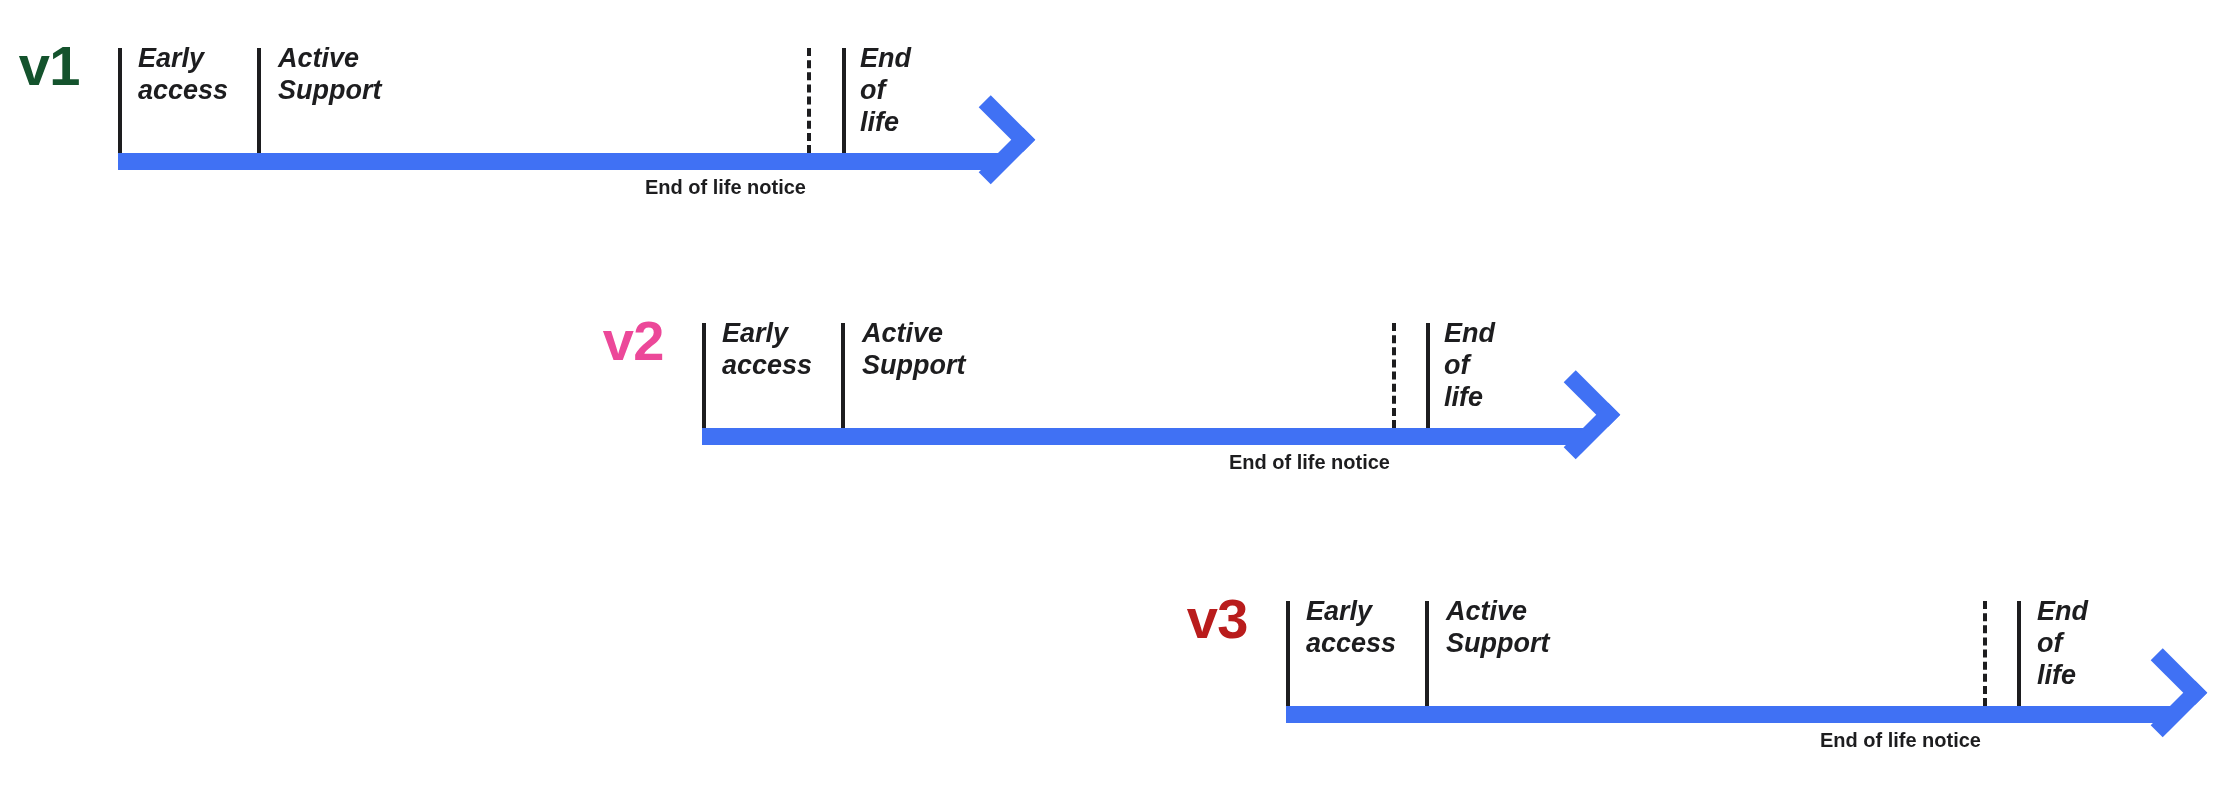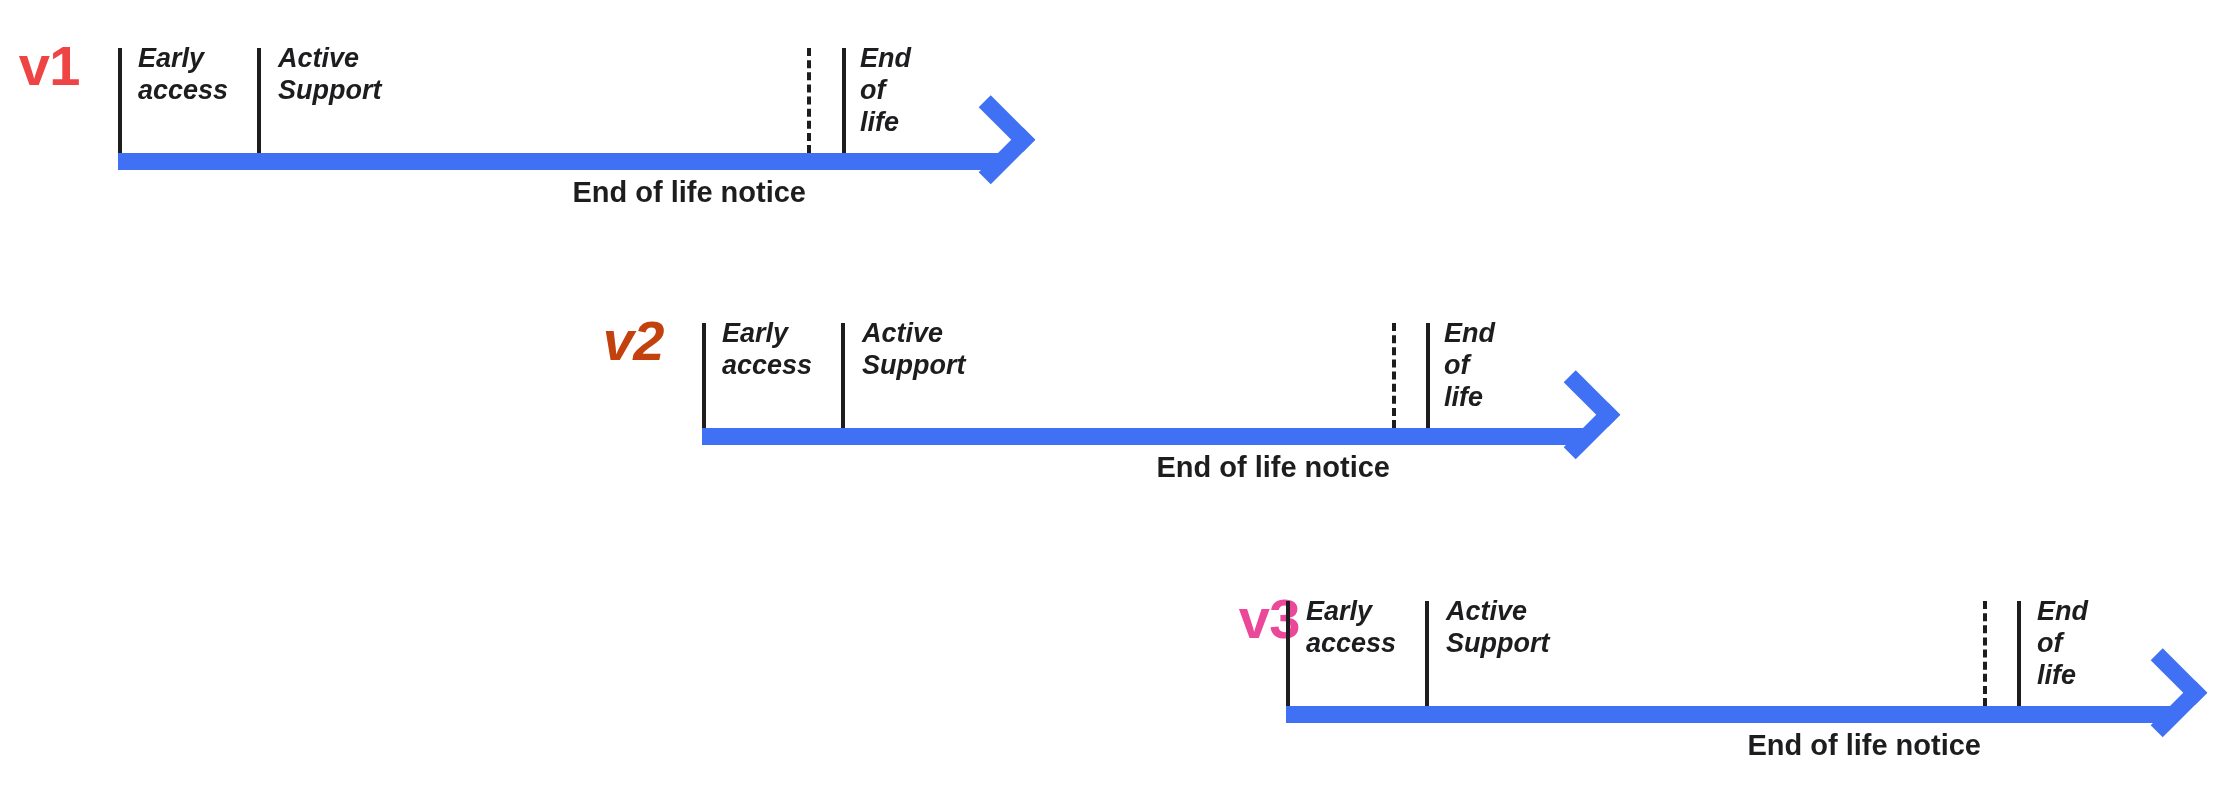--- a/index.html
+++ b/index.html
@@ -80,64 +80,64 @@
     height: 46px;
     border-top: 17px solid var(--accent, #4071f4);
     border-right: 17px solid var(--accent, #4071f4);
     transform: translate(-100%, -50%) rotate(45deg);
     transform-origin: 100% 50%;
   }
 
   
   .notice-label {
     position: absolute;
-    font-size: 29px;
+    font-size: 20px;
     font-weight: 700;
     color: #1d1d1f;
     white-space: nowrap;
   }
 </style>
 </head>
 <body>
 
 <div id="canvas" style="width: 2228px; height: 812px; background: rgb(255, 255, 255);">
     <div class="timeline-row">
-      <div class="version-label" style="left: 80px; top: 66px; color: #ef4444;">v1</div>
+      <div class="version-label" style="left: 80px; top: 66px; color: #14532d;">v1</div>
       <div class="divider" style="left: 118px; top: 48px; height: 105px; background: rgb(29, 29, 31);"></div>
       <div class="divider" style="left: 257px; top: 48px; height: 105px; background: rgb(29, 29, 31);"></div>
       <div class="divider dashed" style="left: 807px; top: 48px; height: 105px; border-left-color: rgb(29, 29, 31);"></div>
       <div class="divider" style="left: 842px; top: 48px; height: 105px; background: rgb(29, 29, 31);"></div>
       <div class="phase-label" style="left: 138px; top: 43px; color: rgb(29, 29, 31);">Early
 access</div>
       <div class="phase-label" style="left: 278px; top: 43px; color: rgb(29, 29, 31);">Active Support</div>
       <div class="phase-label" style="left: 860px; top: 43px; color: rgb(29, 29, 31);">End of life</div>
       <div class="arrow-shaft" style="--accent: #4071f4; background: rgb(64, 113, 244); left: 118px; top: 153px; width: 885px;"></div>
       <div class="arrow-head" style="left: 1013px; top: 161.5px;">
         <span class="chev" style="border-top-color: rgb(64, 113, 244); border-right-color: rgb(64, 113, 244);"></span>
       </div>
       <div class="notice-label" style="left: 806px; top: 176px; transform: translateX(-100%); color: rgb(29, 29, 31);">End of life notice</div>
     </div>
     <div class="timeline-row">
-      <div class="version-label" style="left: 664px; top: 341px; color: #c2410c; font-style: italic;">v2</div>
+      <div class="version-label" style="left: 664px; top: 341px; color: #ec4899;">v2</div>
       <div class="divider" style="left: 702px; top: 323px; height: 105px; background: rgb(29, 29, 31);"></div>
       <div class="divider" style="left: 841px; top: 323px; height: 105px; background: rgb(29, 29, 31);"></div>
       <div class="divider dashed" style="left: 1392px; top: 323px; height: 105px; border-left-color: rgb(29, 29, 31);"></div>
       <div class="divider" style="left: 1426px; top: 323px; height: 105px; background: rgb(29, 29, 31);"></div>
       <div class="phase-label" style="left: 722px; top: 318px; color: rgb(29, 29, 31);">Early
 access</div>
       <div class="phase-label" style="left: 862px; top: 318px; color: rgb(29, 29, 31);">Active Support</div>
       <div class="phase-label" style="left: 1444px; top: 318px; color: rgb(29, 29, 31);">End of life</div>
       <div class="arrow-shaft" style="--accent: #4071f4; background: rgb(64, 113, 244); left: 702px; top: 428px; width: 886px;"></div>
       <div class="arrow-head" style="left: 1598px; top: 436.5px;">
         <span class="chev" style="border-top-color: rgb(64, 113, 244); border-right-color: rgb(64, 113, 244);"></span>
       </div>
       <div class="notice-label" style="left: 1390px; top: 451px; transform: translateX(-100%); color: rgb(29, 29, 31);">End of life notice</div>
     </div>
     <div class="timeline-row">
-      <div class="version-label" style="left: 1300px; top: 619px; color: #ec4899;">v3</div>
+      <div class="version-label" style="left: 1248px; top: 619px; color: #b91c1c;">v3</div>
       <div class="divider" style="left: 1286px; top: 601px; height: 105px; background: rgb(29, 29, 31);"></div>
       <div class="divider" style="left: 1425px; top: 601px; height: 105px; background: rgb(29, 29, 31);"></div>
       <div class="divider dashed" style="left: 1983px; top: 601px; height: 105px; border-left-color: rgb(29, 29, 31);"></div>
       <div class="divider" style="left: 2017px; top: 601px; height: 105px; background: rgb(29, 29, 31);"></div>
       <div class="phase-label" style="left: 1306px; top: 596px; color: rgb(29, 29, 31);">Early
 access</div>
       <div class="phase-label" style="left: 1446px; top: 596px; color: rgb(29, 29, 31);">Active Support</div>
       <div class="phase-label" style="left: 2037px; top: 596px; color: rgb(29, 29, 31);">End of life</div>
       <div class="arrow-shaft" style="--accent: #4071f4; background: rgb(64, 113, 244); left: 1286px; top: 706px; width: 889px;"></div>
       <div class="arrow-head" style="left: 2185px; top: 714.5px;">

